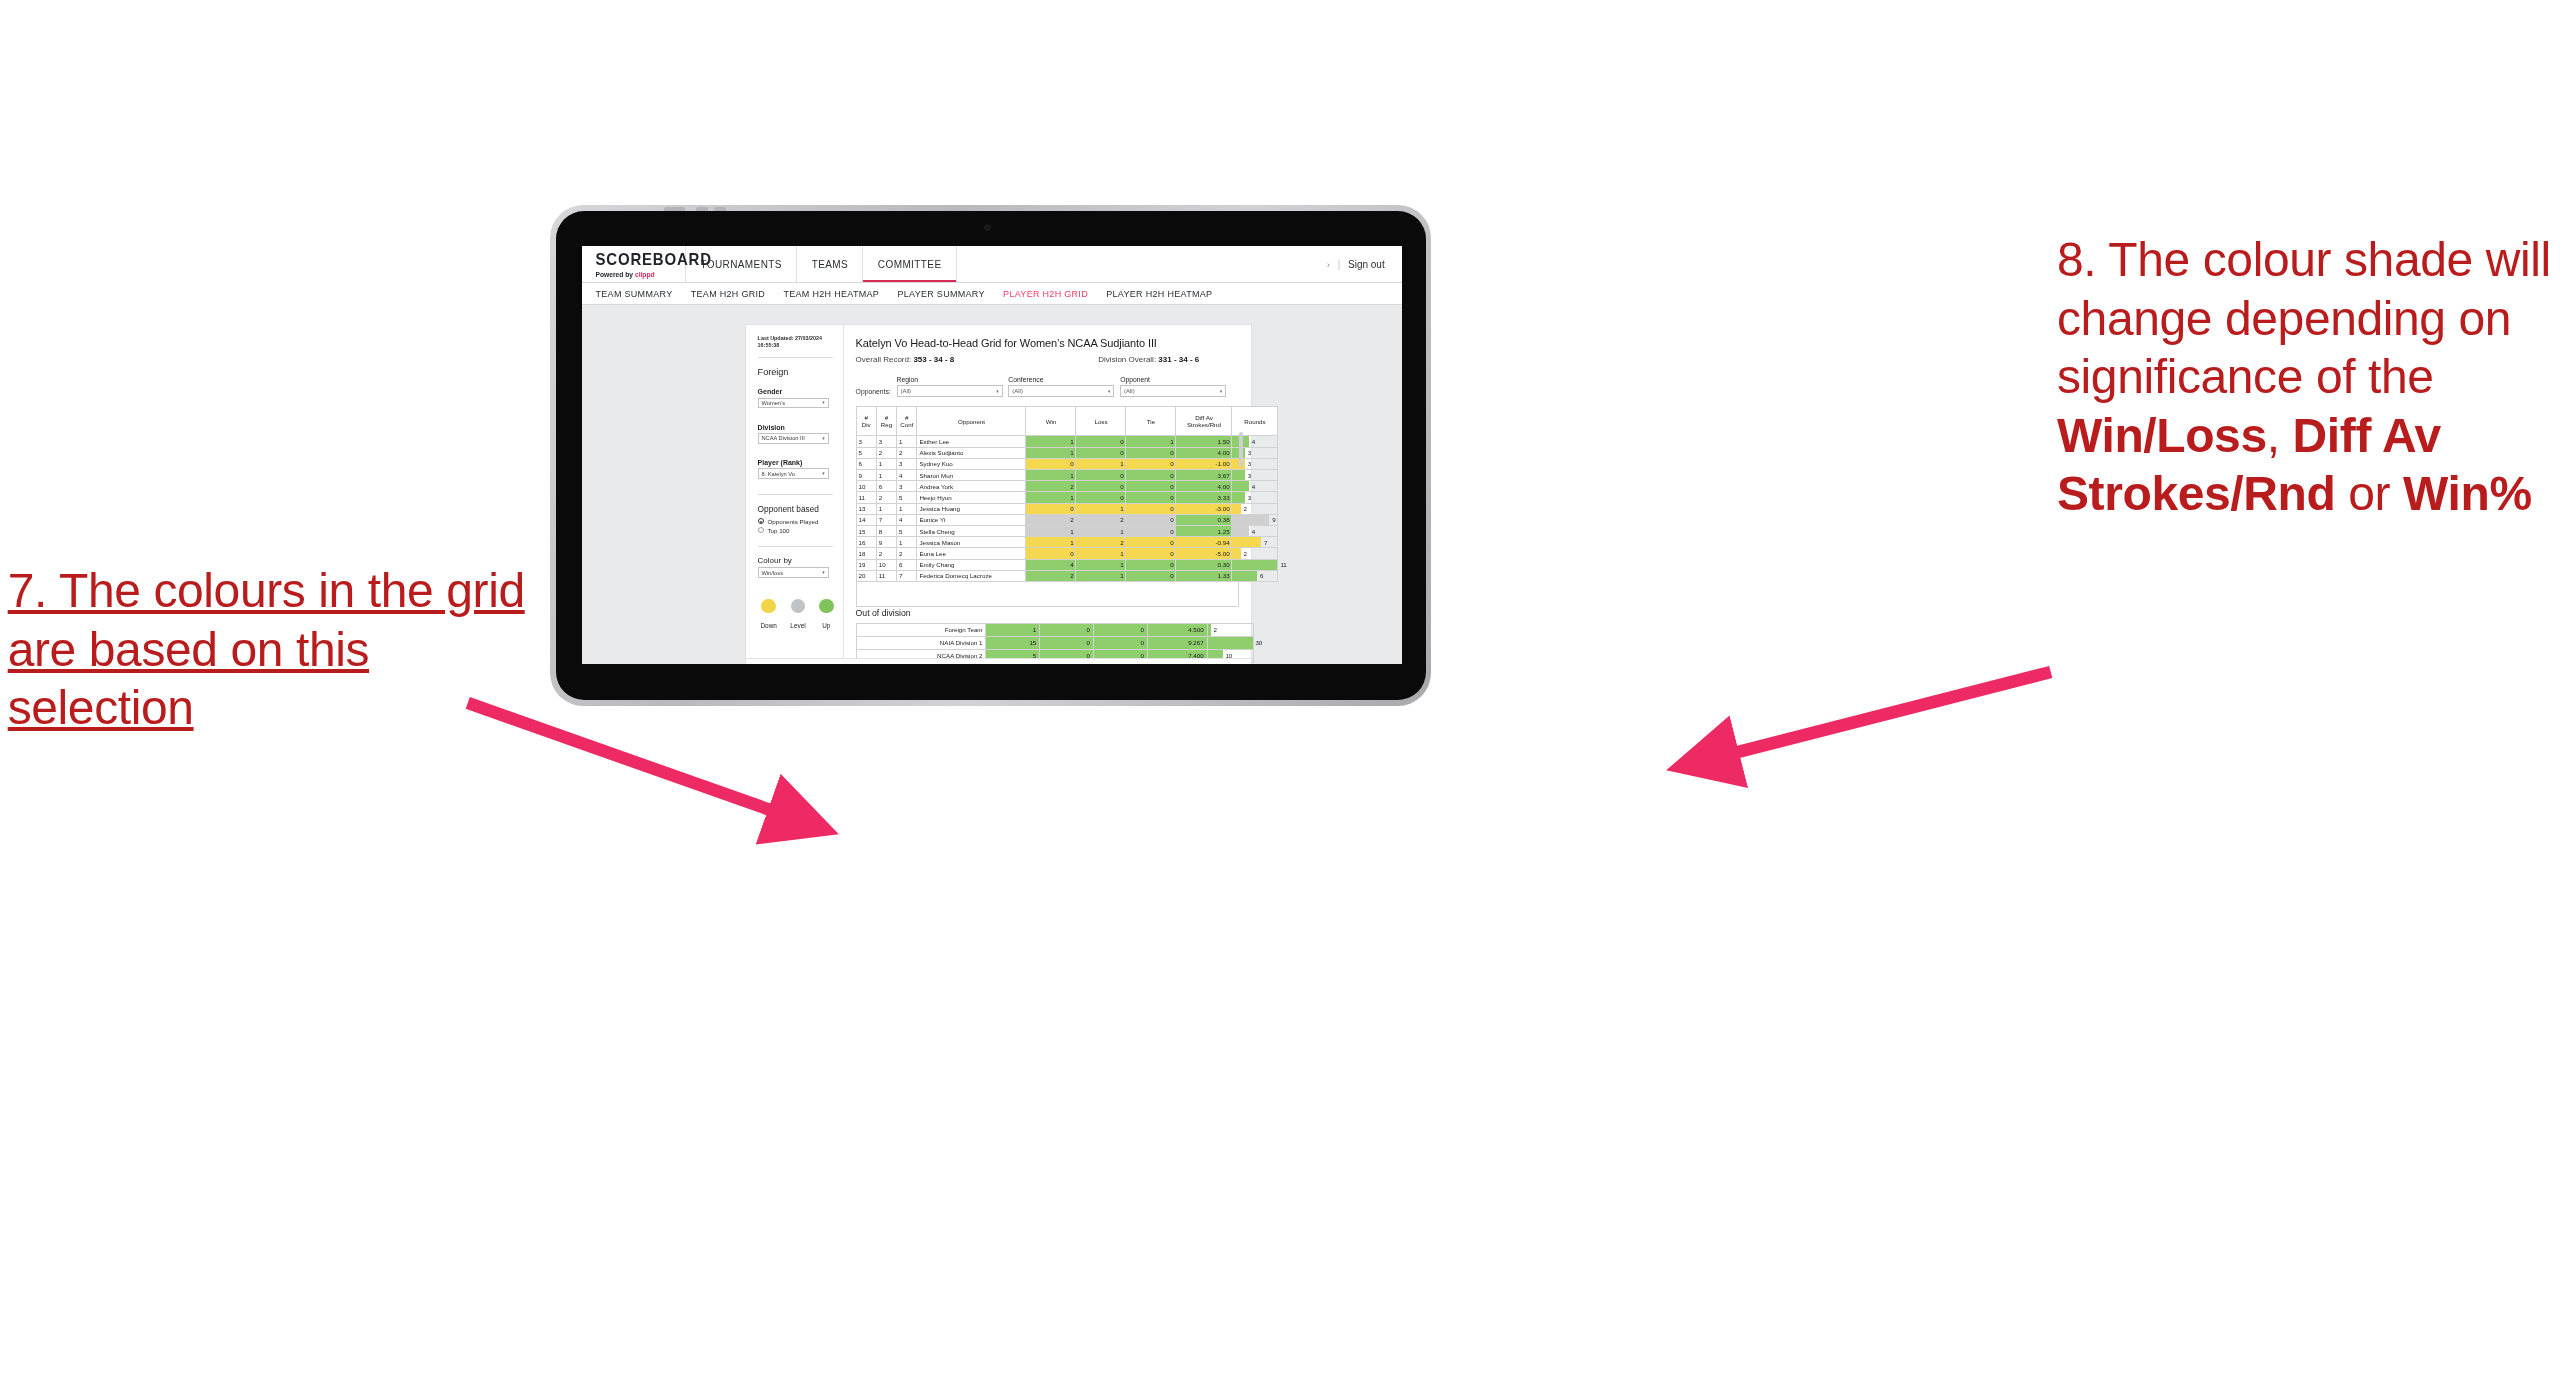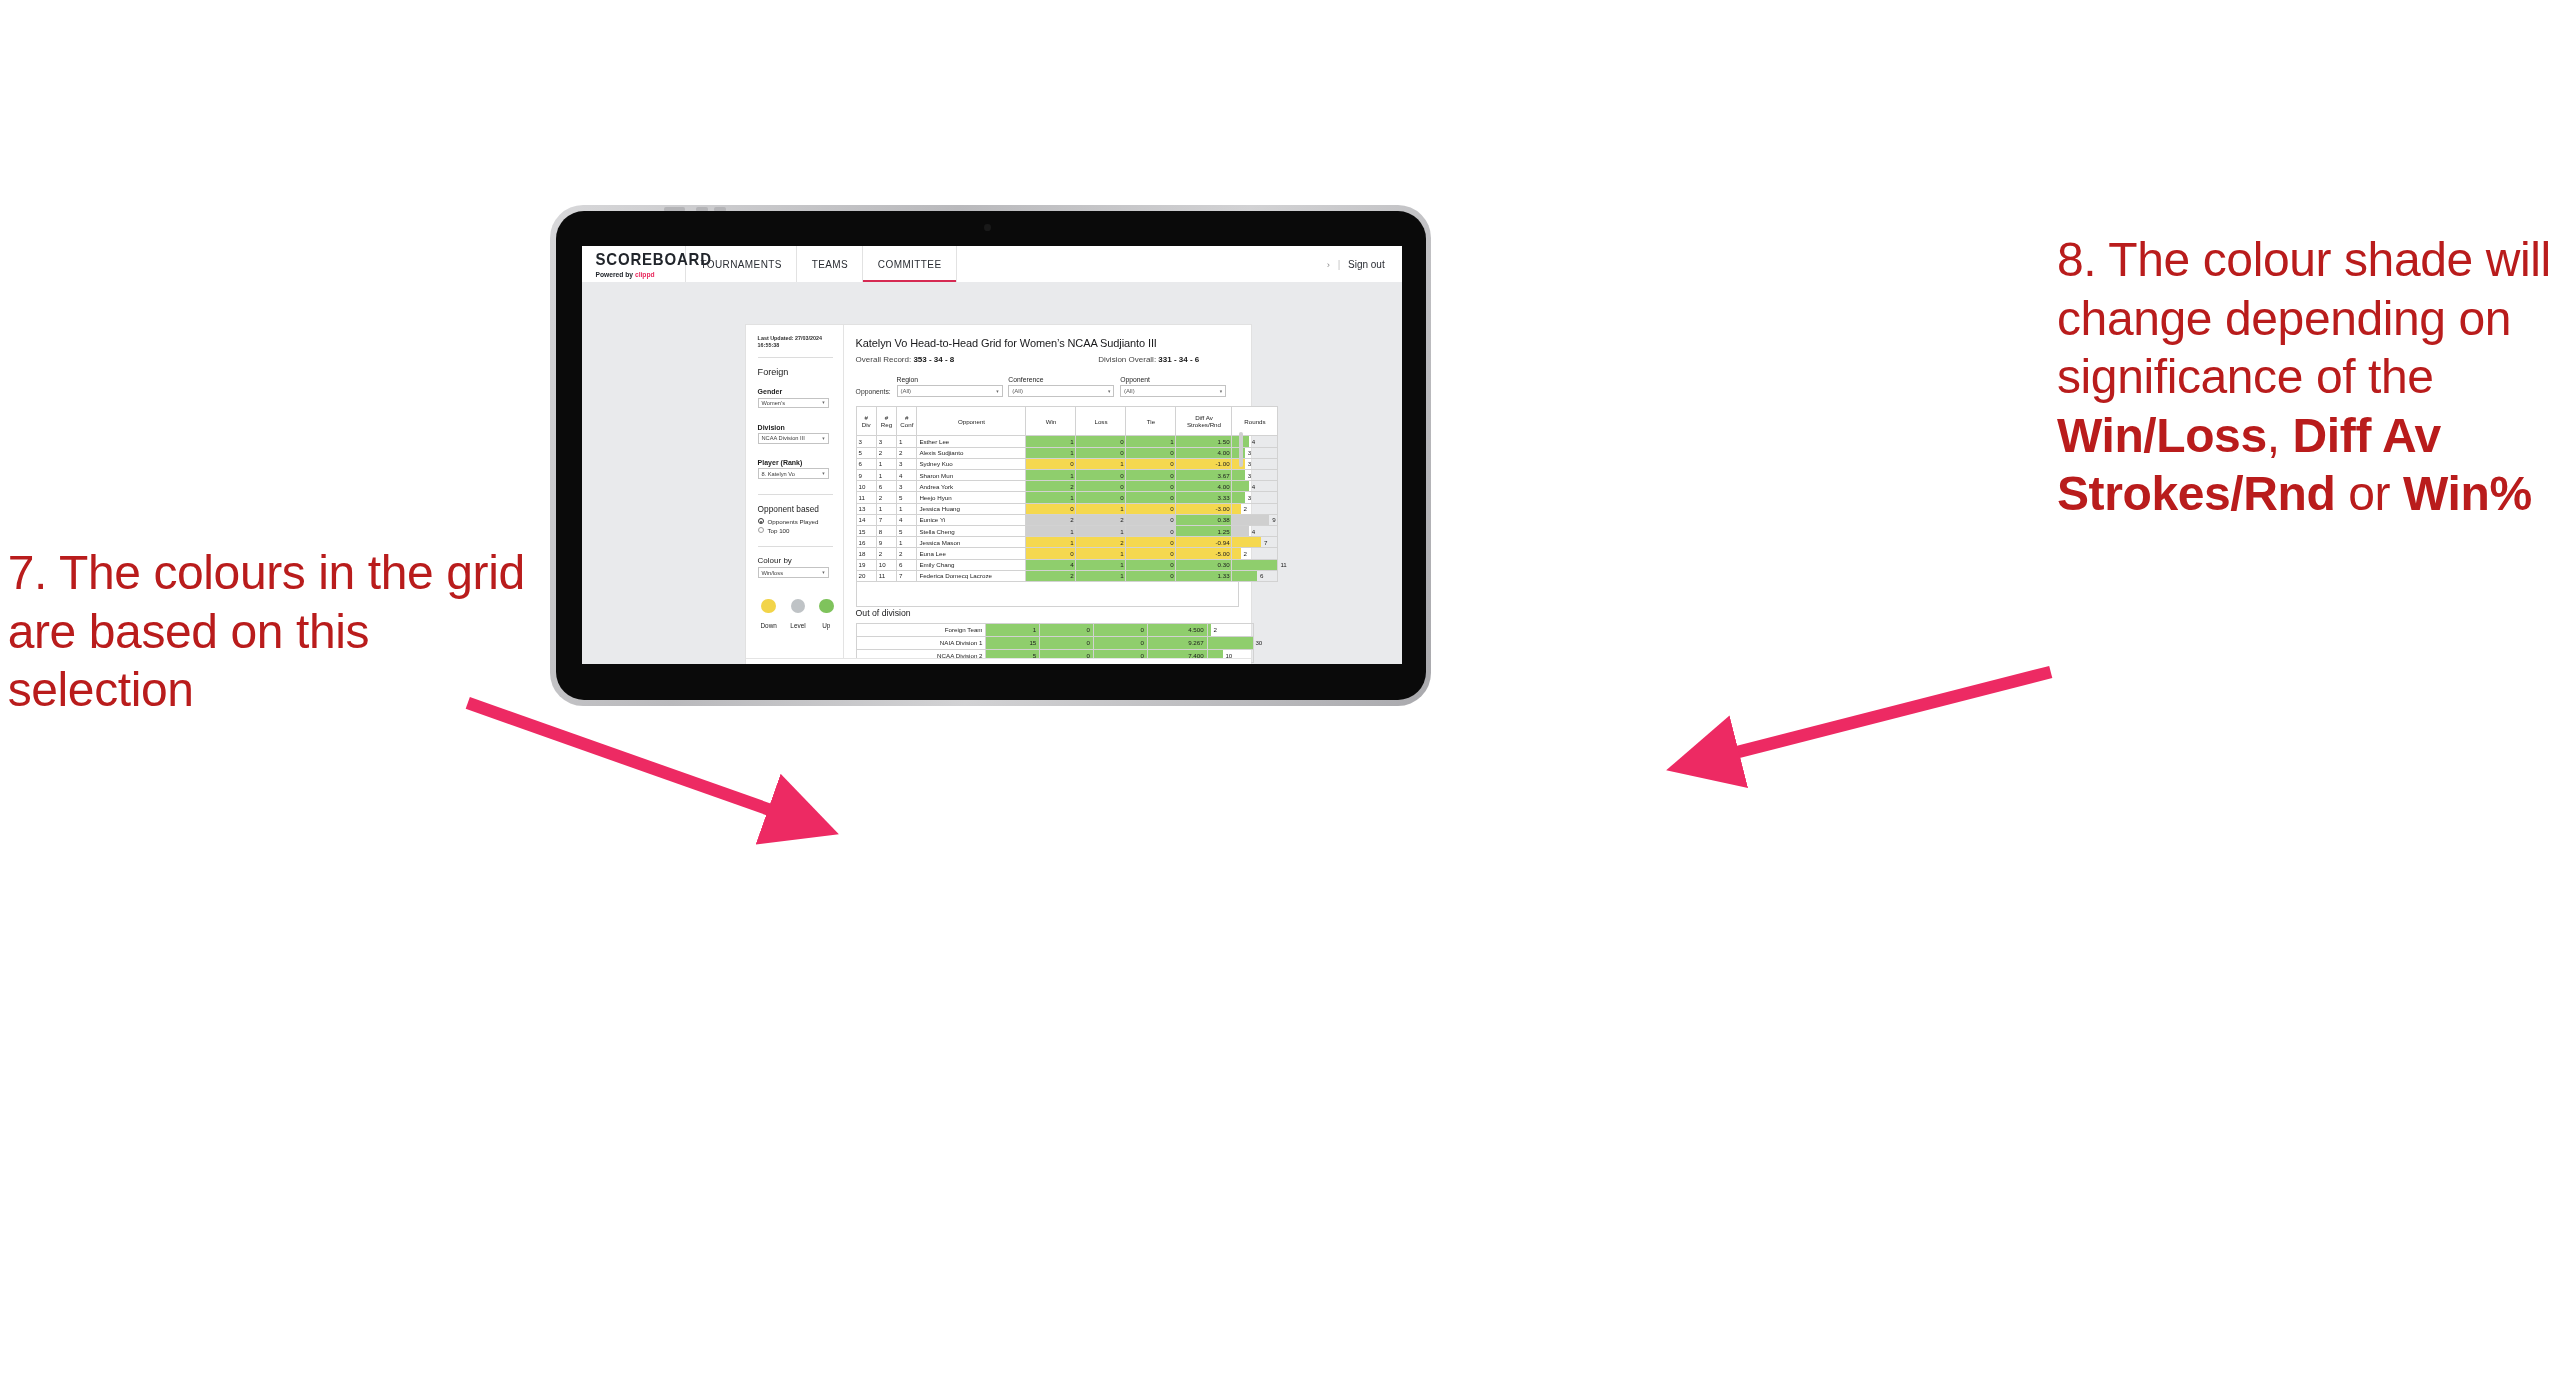--- a/index.html
+++ b/index.html
@@ -2,21 +2,21 @@
 <html><head>
 <meta charset="utf-8">
 <style>
   html,body{margin:0;padding:0;}
   body{
     width:2576px;height:1386px;background:#ffffff;overflow:hidden;position:relative;
     font-family:"Liberation Sans", sans-serif;
   }
   
   .annot{position:absolute;color:#b91c1c;font-size:48px;line-height:1.22;letter-spacing:-0.4px;}
-  #annot-left{left:7.7px;top:544px;width:520px;}
+  #annot-left{left:7.7px;top:562px;width:520px;text-decoration:underline;}
   #annot-right{left:2057px;top:231px;width:510px;}
   .annot b{font-weight:700;}
   .arrow{position:absolute;overflow:visible;}
   
   #tablet{position:absolute;left:550px;top:205px;width:881px;height:501px;}
   .tab-outer{position:absolute;left:0;top:0;width:881px;height:501px;border-radius:33px;
       background:linear-gradient(120deg,#d8d8da 0%,#b9b9bc 35%,#d2d2d4 60%,#a9a9ad 100%);}
   .tab-bezel{position:absolute;left:5.8px;top:5.8px;width:870px;height:489px;border-radius:28px;background:#0a0a0a;}
   .tab-screen{position:absolute;left:32px;top:41px;width:820px;height:418px;background:#e9eaec;overflow:hidden;}
   .tab-cam{position:absolute;left:434px;top:19px;width:6.7px;height:6.7px;border-radius:50%;background:#191919;}
@@ -152,20 +152,28 @@
       <div class="navtab active">
           <span>COMMITTEE</span>
         </div>
       <div class="appbar-right">
         <span class="chev">›</span>
         <span class="vbar">|</span>
         <span>Sign out</span>
       </div>
     </div>
 
+    <div class="subnav">
+      <div class="subtab">TEAM SUMMARY</div>
+      <div class="subtab">TEAM H2H GRID</div>
+      <div class="subtab">TEAM H2H HEATMAP</div>
+      <div class="subtab">PLAYER SUMMARY</div>
+      <div class="subtab active">PLAYER H2H GRID</div>
+      <div class="subtab">PLAYER H2H HEATMAP</div>
+    </div>
 
     <div class="dash">
 
       <div class="side">
         <div class="lastupd">Last Updated: 27/03/2024 16:55:38</div>
         <div class="hr"></div>
         <div class="s-h1">Foreign</div>
 
         <div class="s-lbl">Gender</div>
         <div class="sel">

